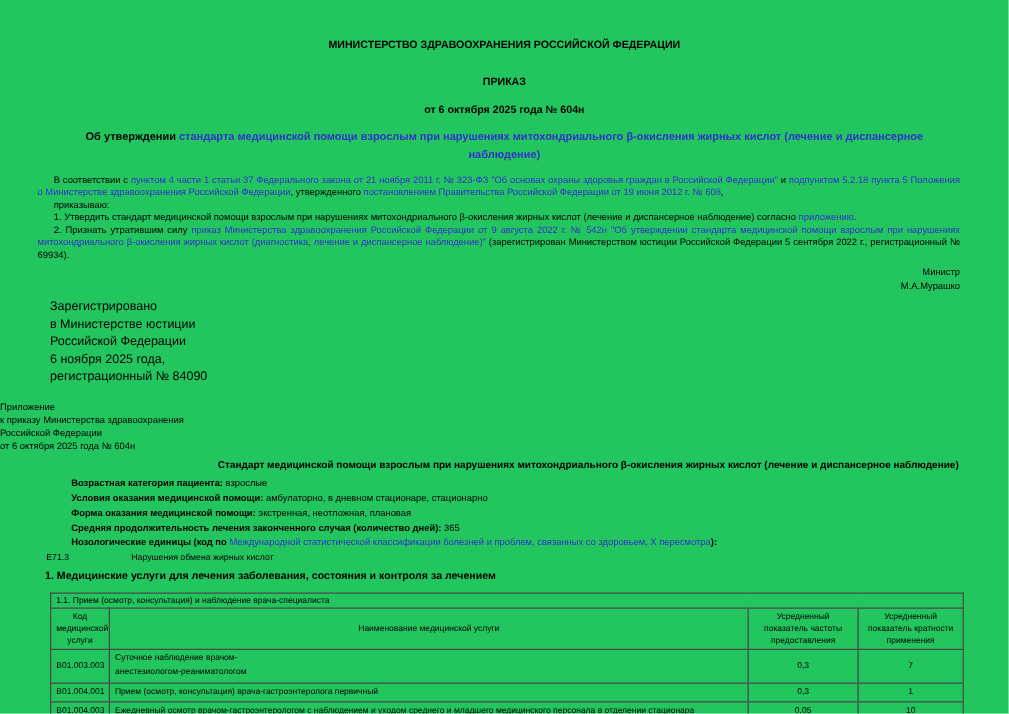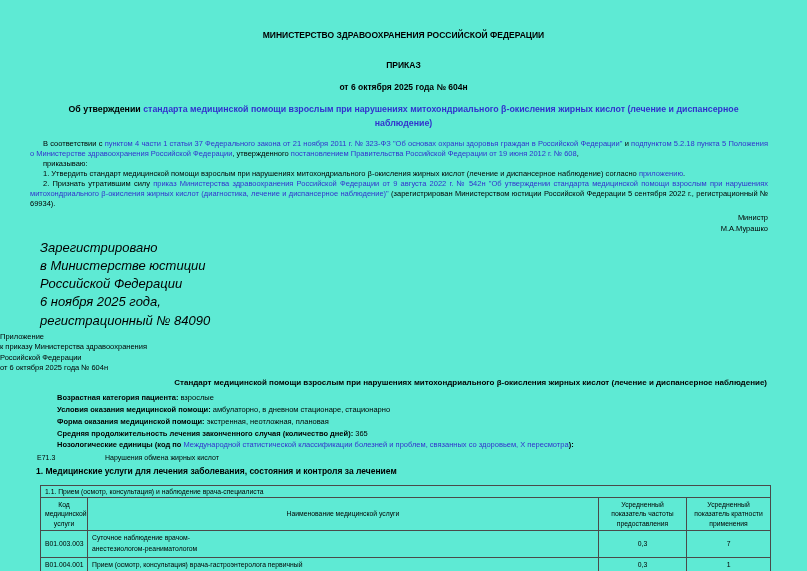--- a/index.html
+++ b/index.html
@@ -1,31 +1,31 @@
 <!DOCTYPE html>
 <html><head>
 <meta charset="utf-8">
 <style>
   html,body { margin:0; padding:0; background:#ffffff; }
   .page {
     position:relative; width:807px; height:571px; overflow:hidden;
-    background:#5eead4; color:#000;
+    background:#22c55e; color:#000;
     font-family:"Liberation Sans", sans-serif;
   }
   .c { text-align:center; }
   .b { font-weight:bold; }
   .link { color:#3232cd; text-decoration:none; cursor:pointer; }
   .ministry { padding-top:30px; font-size:8.5px; }
   .doctype  { margin-top:20px; font-size:8.5px;text-align:center; }
   .docdate  { margin-top:12px; font-size:8.5px; }
   .main-title { margin:11px 55px 0 55px; font-size:8.8px; font-weight:bold; line-height:1.55; text-align:center; }
   .para { margin:0 39px 0 30px; font-size:7.5px; line-height:1.33; text-align:justify; text-indent:13px; }
   .preamble { margin-top:9px; }
   .sign-block { margin:4px 39px 0 0; text-align:right; font-size:7.5px; line-height:1.45; }
-  .reg-block { margin:4px 0 2px 40px; font-size:13px; line-height:1.4;font-style:italic; }
+  .reg-block { margin:4px 0 12px 40px; font-size:10px; line-height:1.4; }
   .app-block { margin:2px 39px 0 0; text-align:left; font-size:7.5px; line-height:1.4; }
   .standard-title { margin:3px 40px 0 40px; font-size:8px; font-weight:bold; text-align:right; line-height:1.4; }
   .attrs { margin:5px 39px 0 57px; font-size:7.5px; line-height:1.45; }
   .attr-row { margin-top:1px; }
   .code-row { margin:3px 0 0 37px; font-size:7px; }
   .code-cell { display:inline-block; width:68px; }
   .section-heading { margin:5px 0 0 36px; font-size:8.5px; font-weight:bold; }
   table.services {
     margin:9px 0 0 40px; width:730px; border-collapse:collapse; table-layout:fixed;
     font-size:6.8px; color:#000;

